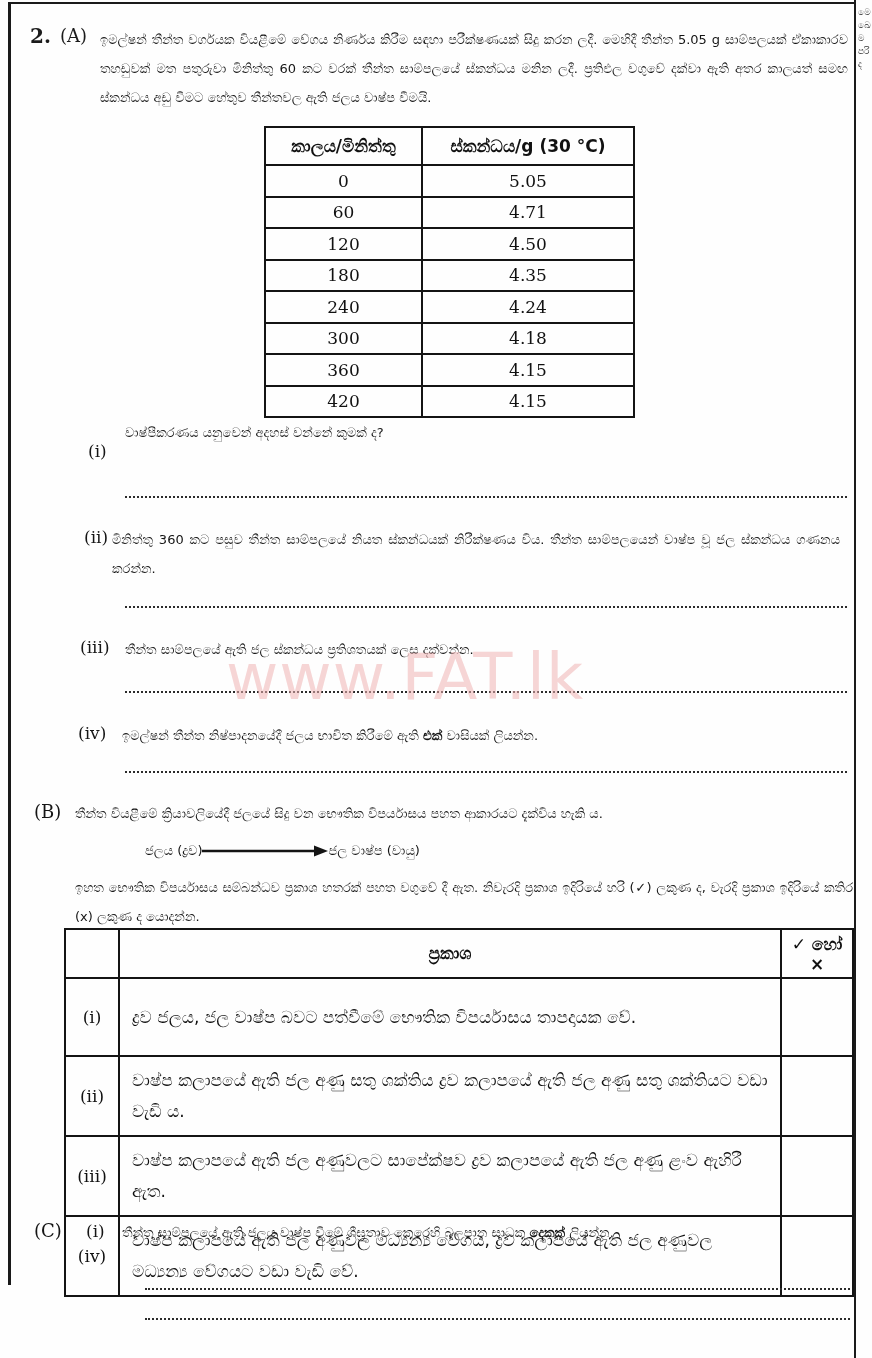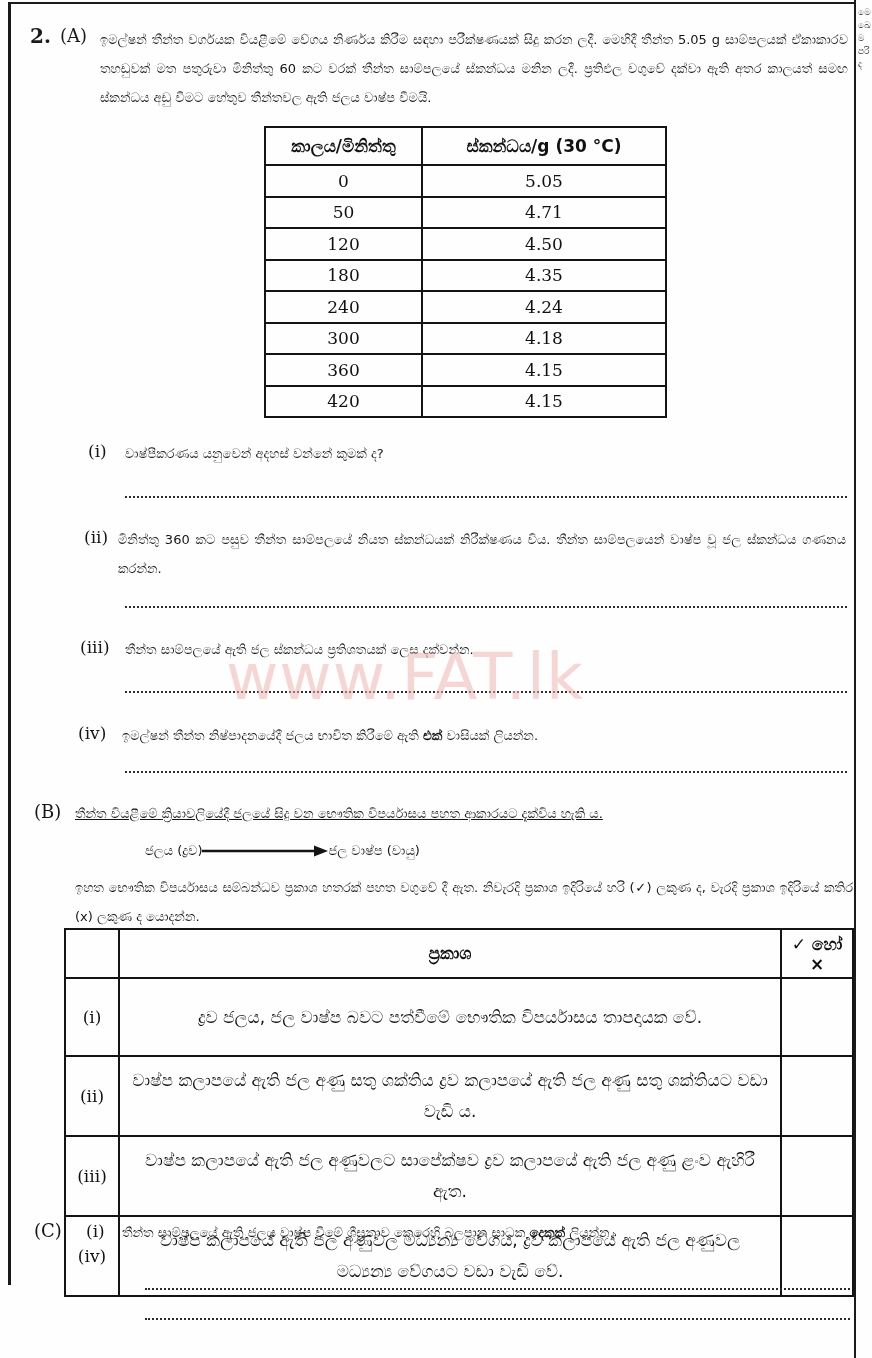--- a/index.html
+++ b/index.html
@@ -34,32 +34,32 @@
 
   
   table.data { border-collapse: collapse; }
   table.data td, table.data th {
     border: 2px solid #141414;
     text-align: center; vertical-align: middle;
     font-size: 17px; color:#111;margin-top:24px;
   }
   .tableA { left: 264px; top: 126px; }
   .tableA th { width: 157px; height: 38px; font-weight: bold; }
-  .tableA th + th { width: 244px; }
+  .tableA th + th { width: 212px; }
   .tableA td { height: 31.5px; font-size: 18px; font-family:"DejaVu Serif","Liberation Serif",serif; }
 
   
   .sq-label { font-size: 17px; font-family:"DejaVu Serif","Liberation Serif",serif; color:#151515; }
   .dotline { border-bottom: 2.5px dotted #2b2b2b; height: 0; }
 
   
   .tableB { left: 64px; top: 928px; }
   .tableB td, .tableB th { border: 2px solid #141414; font-size: 17px; }
   .tableB .c-num  { width: 54px; text-align: center; font-family:"DejaVu Serif","Liberation Serif",serif; }
-  .tableB .c-txt  { width: 662px; text-align: center; padding: 8px 12px; line-height: 31px; }
+  .tableB .c-txt  { width: 662px; text-align: left; padding: 8px 12px; line-height: 31px; }
   .tableB .c-mark { width: 72px; text-align: center; }
   .tableB th { height: 45px; font-weight: bold; }
 
   
   .watermark {
     left: 226px; top: 640px;
     font-size: 64px; font-weight: normal; letter-spacing: 1px;
     color: rgba(238, 178, 178, 0.55);
     z-index: 6; pointer-events: none;
     font-family: "DejaVu Sans", sans-serif;
@@ -94,21 +94,21 @@
     <tbody>
         <tr>
       <th>කාලය/මිනිත්තු</th>
       <th>ස්කන්ධය/g (30 °C)</th>
     </tr>
     <tr>
           <td>0</td>
           <td>5.05</td>
         </tr>
     <tr>
-          <td>50</td>
+          <td>60</td>
           <td>4.71</td>
         </tr>
     <tr>
           <td>120</td>
           <td>4.50</td>
         </tr>
     <tr>
           <td>180</td>
           <td>4.35</td>
         </tr>
@@ -125,39 +125,39 @@
           <td>4.15</td>
         </tr>
     <tr>
           <td>420</td>
           <td>4.15</td>
         </tr>
   </tbody>
     </table>
 
   <div class="abs sq-label" style="left:88px; top:441px;">(i)</div>
-  <div class="abs sinh" style="left:125px; top:439px; width:720px;">වාෂ්පීකරණය යනුවෙන් අදහස් වන්නේ කුමක් ද?</div>
+  <div class="abs sinh" style="left:125px; top:418px; width:720px;">වාෂ්පීකරණය යනුවෙන් අදහස් වන්නේ කුමක් ද?</div>
   <div class="abs dotline" style="left:125px; top:496px; width:722px;"></div>
 
   <div class="abs sq-label" style="left:84px; top:527px;">(ii)</div>
-  <div class="abs sinh justify" style="left:118px; top:525px; width:728px;">මිනිත්තු 360 කට පසුව තීන්ත සාම්පලයේ නියත ස්කන්ධයක් නිරීක්ෂණය විය. තීන්ත සාම්පලයෙන් වාෂ්ප වූ ජල ස්කන්ධය ගණනය කරන්න.</div>
+  <div class="abs sinh justify" style="left:112px; top:525px; width:728px;">මිනිත්තු 360 කට පසුව තීන්ත සාම්පලයේ නියත ස්කන්ධයක් නිරීක්ෂණය විය. තීන්ත සාම්පලයෙන් වාෂ්ප වූ ජල ස්කන්ධය ගණනය කරන්න.</div>
   <div class="abs dotline" style="left:125px; top:606px; width:722px;"></div>
 
   <div class="abs sq-label" style="left:80px; top:637px;">(iii)</div>
   <div class="abs sinh" style="left:125px; top:635px; width:722px;">තීන්ත සාම්පලයේ ඇති ජල ස්කන්ධය ප්‍රතිශතයක් ලෙස දක්වන්න.</div>
   <div class="abs dotline" style="left:125px; top:691px; width:722px;"></div>
 
   <div class="abs sq-label" style="left:78px; top:723px;">(iv)</div>
   <div class="abs sinh" style="left:122px; top:721px; width:728px;">
     <span>ඉමල්ෂන් තීන්ත නිෂ්පාදනයේදී ජලය භාවිත කිරීමේ ඇති </span><span class="bold">එක්</span><span> වාසියක් ලියන්න.</span>
   </div>
   <div class="abs dotline" style="left:125px; top:771px; width:722px;"></div>
 
   <div class="abs sq-label" style="left:34px; top:801px; font-size:18px;">(B)</div>
-  <div class="abs sinh" style="left:75px; top:799px; width:778px;text-decoration:underline;">තීන්ත වියළීමේ ක්‍රියාවලියේදී ජලයේ සිදු වන භෞතික විපර්යාසය පහත ආකාරයට දැක්විය හැකි ය.</div>
+  <div class="abs sinh" style="left:75px; top:799px; width:778px;">තීන්ත වියළීමේ ක්‍රියාවලියේදී ජලයේ සිදු වන භෞතික විපර්යාසය පහත ආකාරයට දැක්විය හැකි ය.</div>
 
   <div class="abs arrow-row" style="left:145px; top:836px;">
     <span class="sinh">ජලය (ද්‍රව)</span>
     <svg width="126" height="14">
       <line x1="0" y1="7" x2="113" y2="7" stroke="#141414" stroke-width="2.4"></line>
       <polygon points="112,1.5 126,7 112,12.5" fill="#141414"></polygon>
     </svg>
     <span class="sinh">ජල වාෂ්ප (වායු)</span>
   </div>
 

